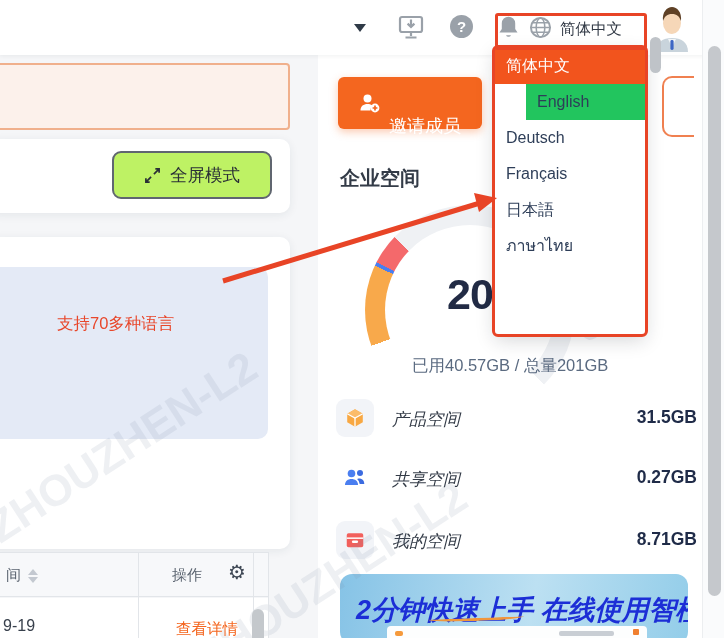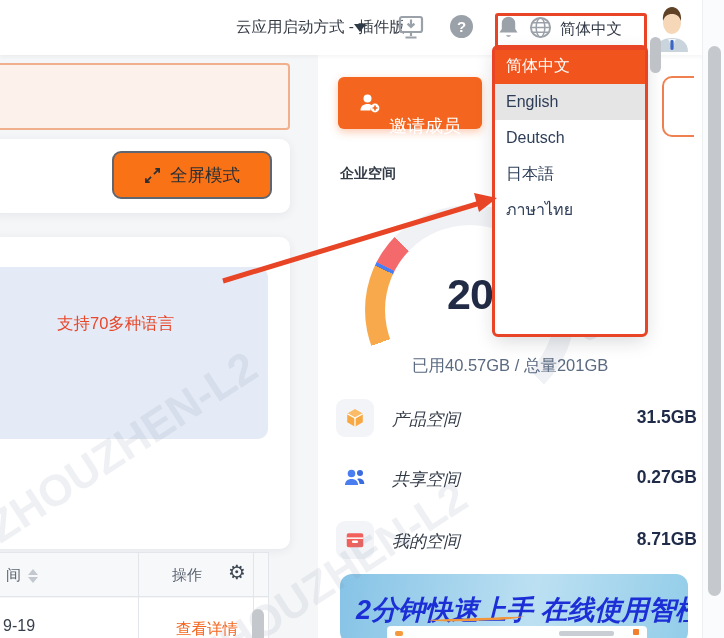--- a/index.html
+++ b/index.html
@@ -20,21 +20,21 @@
   .avatar { position:absolute; left:651px; top:3px; width:42px; height:50px; z-index:6; }
 
   
   .right-panel { position:absolute; left:318px; top:55px; width:384px; height:583px; background:#fff; z-index:2; }
   .invite-btn { position:absolute; left:338px; top:77px; width:144px; height:52px; background:#F4661F;
                 border-radius:6px; box-shadow:0 3px 8px rgba(244,102,31,.35); display:flex; align-items:center;
                 justify-content:center; gap:9px; z-index:3; cursor:pointer; }
   .invite-btn span { color:#fff; font-size:18px; font-weight:500;margin-top:46px; }
   .partial-btn { position:absolute; left:662px; top:76px; width:32px; height:61px; border:2px solid #F08050;
                  border-right:none; border-radius:10px 0 0 10px; z-index:3; background:transparent; }
-  .section-title { position:absolute; left:340px; top:165px; font-size:14px; font-weight:600; color:#333B47; z-index:3; }
+  .section-title { position:absolute; left:340px; top:165px; font-size:20px; font-weight:600; color:#333B47; z-index:3; }
 
   .gauge { position:absolute; left:365px; top:205px; width:210px; height:210px; border-radius:50%; z-index:3;
            background:conic-gradient(from 250deg, #F8A94B 0 45deg, #4A7EF0 45deg 47deg, #F4696B 47deg 64deg,
                                      #EFF1F4 64deg 245deg, rgba(255,255,255,0) 245deg); }
   .gauge::after { content:""; position:absolute; inset:20px; background:#fff; border-radius:50%; }
   .gauge-label { position:absolute; left:447px; top:270px; font-size:43px; font-weight:700; letter-spacing:-1px;
                  color:#222B45; z-index:4; white-space:nowrap; }
   .usage-text { position:absolute; left:412px; top:355px; font-size:16.5px; color:#5A6A80; z-index:4; white-space:nowrap; }
 
   .space-row { position:absolute; left:336px; width:362px; height:38px; z-index:3; }
@@ -52,21 +52,21 @@
   .banner-minibar { position:absolute; left:47px; top:52px; width:260px; height:26px; background:#FDFEFE; border-radius:4px; }
   .mb-dot { position:absolute; left:8px; top:5px; width:8px; height:5px; background:#F59A3C; border-radius:2px; }
   .mb-dash { position:absolute; left:172px; top:5px; width:55px; height:5px; background:#C9CED4; border-radius:2px; }
   .mb-tri { position:absolute; left:246px; top:3px; width:6px; height:6px; background:#F08030; border-radius:1px; }
 
   
   .peach-box { position:absolute; left:-12px; top:63px; width:302px; height:67px; background:#FCF1EB;
                border:2px solid #F0B08C; border-radius:4px; z-index:3; }
   .card { position:absolute; background:#fff; border-radius:10px; box-shadow:0 2px 10px rgba(31,45,61,.08); z-index:3; }
   .card-fullscreen { left:-12px; top:139px; width:302px; height:74px; }
-  .fullscreen-btn { position:absolute; left:124px; top:12px; width:160px; height:48px; background:#f97316;
+  .fullscreen-btn { position:absolute; left:124px; top:12px; width:160px; height:48px; background:#bef264;
                     border:2px solid #606670; border-radius:9px; display:flex; align-items:center; justify-content:center;
                     gap:9px; cursor:pointer; }
   .fullscreen-btn span { font-size:17.5px; color:#2A2F36; font-weight:500; }
   .card-note { left:-12px; top:237px; width:302px; height:312px; }
   .blue-box { position:absolute; left:0; top:30px; width:280px; height:172px; background:#E4EAF6; border-radius:10px; }
   .red-note { position:absolute; left:69px; top:46px; font-size:16.5px; color:#E8472B; white-space:nowrap; }
 
   
   .tbl-head { position:absolute; left:-12px; top:552px; width:281px; height:45px; background:#F7F8FA;
               border-top:1px solid #E2E5E9; border-bottom:1px solid #E2E5E9; z-index:3; }
@@ -82,21 +82,21 @@
   .gear { position:absolute; left:228px; top:560px; font-size:20px; color:#3E4754; z-index:4; cursor:pointer; }
   .cell-time { position:absolute; left:3px; top:617px; font-size:16px; color:#38404C; z-index:4; }
   .cell-action { position:absolute; left:176px; top:619px; font-size:15.5px; color:#F4661F; z-index:4; cursor:pointer; }
   .tbl-thumb { position:absolute; left:252px; top:609px; width:12px; height:34px; background:#C4C8CC; border-radius:6px; z-index:4; }
 
   
   .dropdown { position:absolute; left:495px; top:48px; width:150px; height:286px; background:#fff;
               box-shadow:0 6px 18px rgba(20,30,40,.18); overflow:hidden; z-index:10; }
   .dd-item { height:36px; line-height:36px; padding-left:11px; font-size:16px; color:#2E3E58; cursor:pointer; white-space:nowrap; }
   .dd-item.sel { background:#F2541D; color:#fff; }
-  .dd-item.hov { background:#e5e5e5; }
+  .dd-item.hov { background:#22c55e;margin-left:31px; }
   .dd-thumb { position:absolute; left:650px; top:37px; width:11px; height:36px; background:#BFC3C8; border-radius:6px; z-index:12; }
 
   
   .ann-box1 { position:absolute; left:495px; top:13px; width:152px; height:37px; border:3px solid #E84426;
               border-radius:3px; z-index:11; pointer-events:none; }
   .ann-box2 { position:absolute; left:492px; top:45px; width:156px; height:292px; border:3px solid #E84426;
               border-radius:6px; z-index:11; pointer-events:none; }
   .ann-arrow { position:absolute; left:0; top:0; width:724px; height:638px; z-index:13; pointer-events:none; }
 
   
@@ -112,21 +112,20 @@
 <body>
 
 <div id="canvas">
 
   <span class="wm" style="left:-60px; top:430px; font-size:44px;">XZHOUZHEN-L2</span>
   <span class="wm" style="left:150px; top:560px; font-size:44px;">XZHOUZHEN-L2</span>
   <span class="wm" style="left:-30px; top:-8px; font-size:38px;">ZHEN</span>
   <span class="wm" style="left:575px; top:300px; font-size:34px; color:rgba(140,155,175,.18);">Uni</span>
 
   <div class="header">
-    <span class="app-title">云应用启动方式 - 插件版</span>
     <span class="caret"></span>
 
     <svg class="hicon" style="left:398px; top:15px;" width="26" height="25" viewBox="0 0 26 25">
       <rect x="2" y="2" width="22" height="15" rx="2" fill="none" stroke="#9AA1A9" stroke-width="2.2"></rect>
       <path d="M13 4.5v6.5M9.6 8.6l3.4 3.4 3.4-3.4" fill="none" stroke="#9AA1A9" stroke-width="2.2"></path>
       <path d="M13 17v4M7.5 22.5h11" fill="none" stroke="#9AA1A9" stroke-width="2.2"></path>
     </svg>
 
     <div class="hicon help-badge" style="left:450px; top:15px;">?</div>
 
@@ -250,20 +249,21 @@
   <span class="th-action">操作</span>
   <span class="gear">⚙</span>
   <span class="cell-time">9-19</span>
   <span class="cell-action">查看详情</span>
   <div class="tbl-thumb"></div>
 
   <div class="dropdown">
     <div class="dd-item sel">简体中文</div>
     <div class="dd-item hov">English</div>
     <div class="dd-item">Deutsch</div>
+    <div class="dd-item">Français</div>
     <div class="dd-item">日本語</div>
     <div class="dd-item">ภาษาไทย</div>
   </div>
   <div class="dd-thumb"></div>
 
   <div class="ann-box1"></div>
   <div class="ann-box2"></div>
   <svg class="ann-arrow">
     <line x1="223" y1="281" x2="480" y2="203" stroke="#E84426" stroke-width="5"></line>
     <polygon points="497,198 474,193 479,212" fill="#E84426"></polygon>

